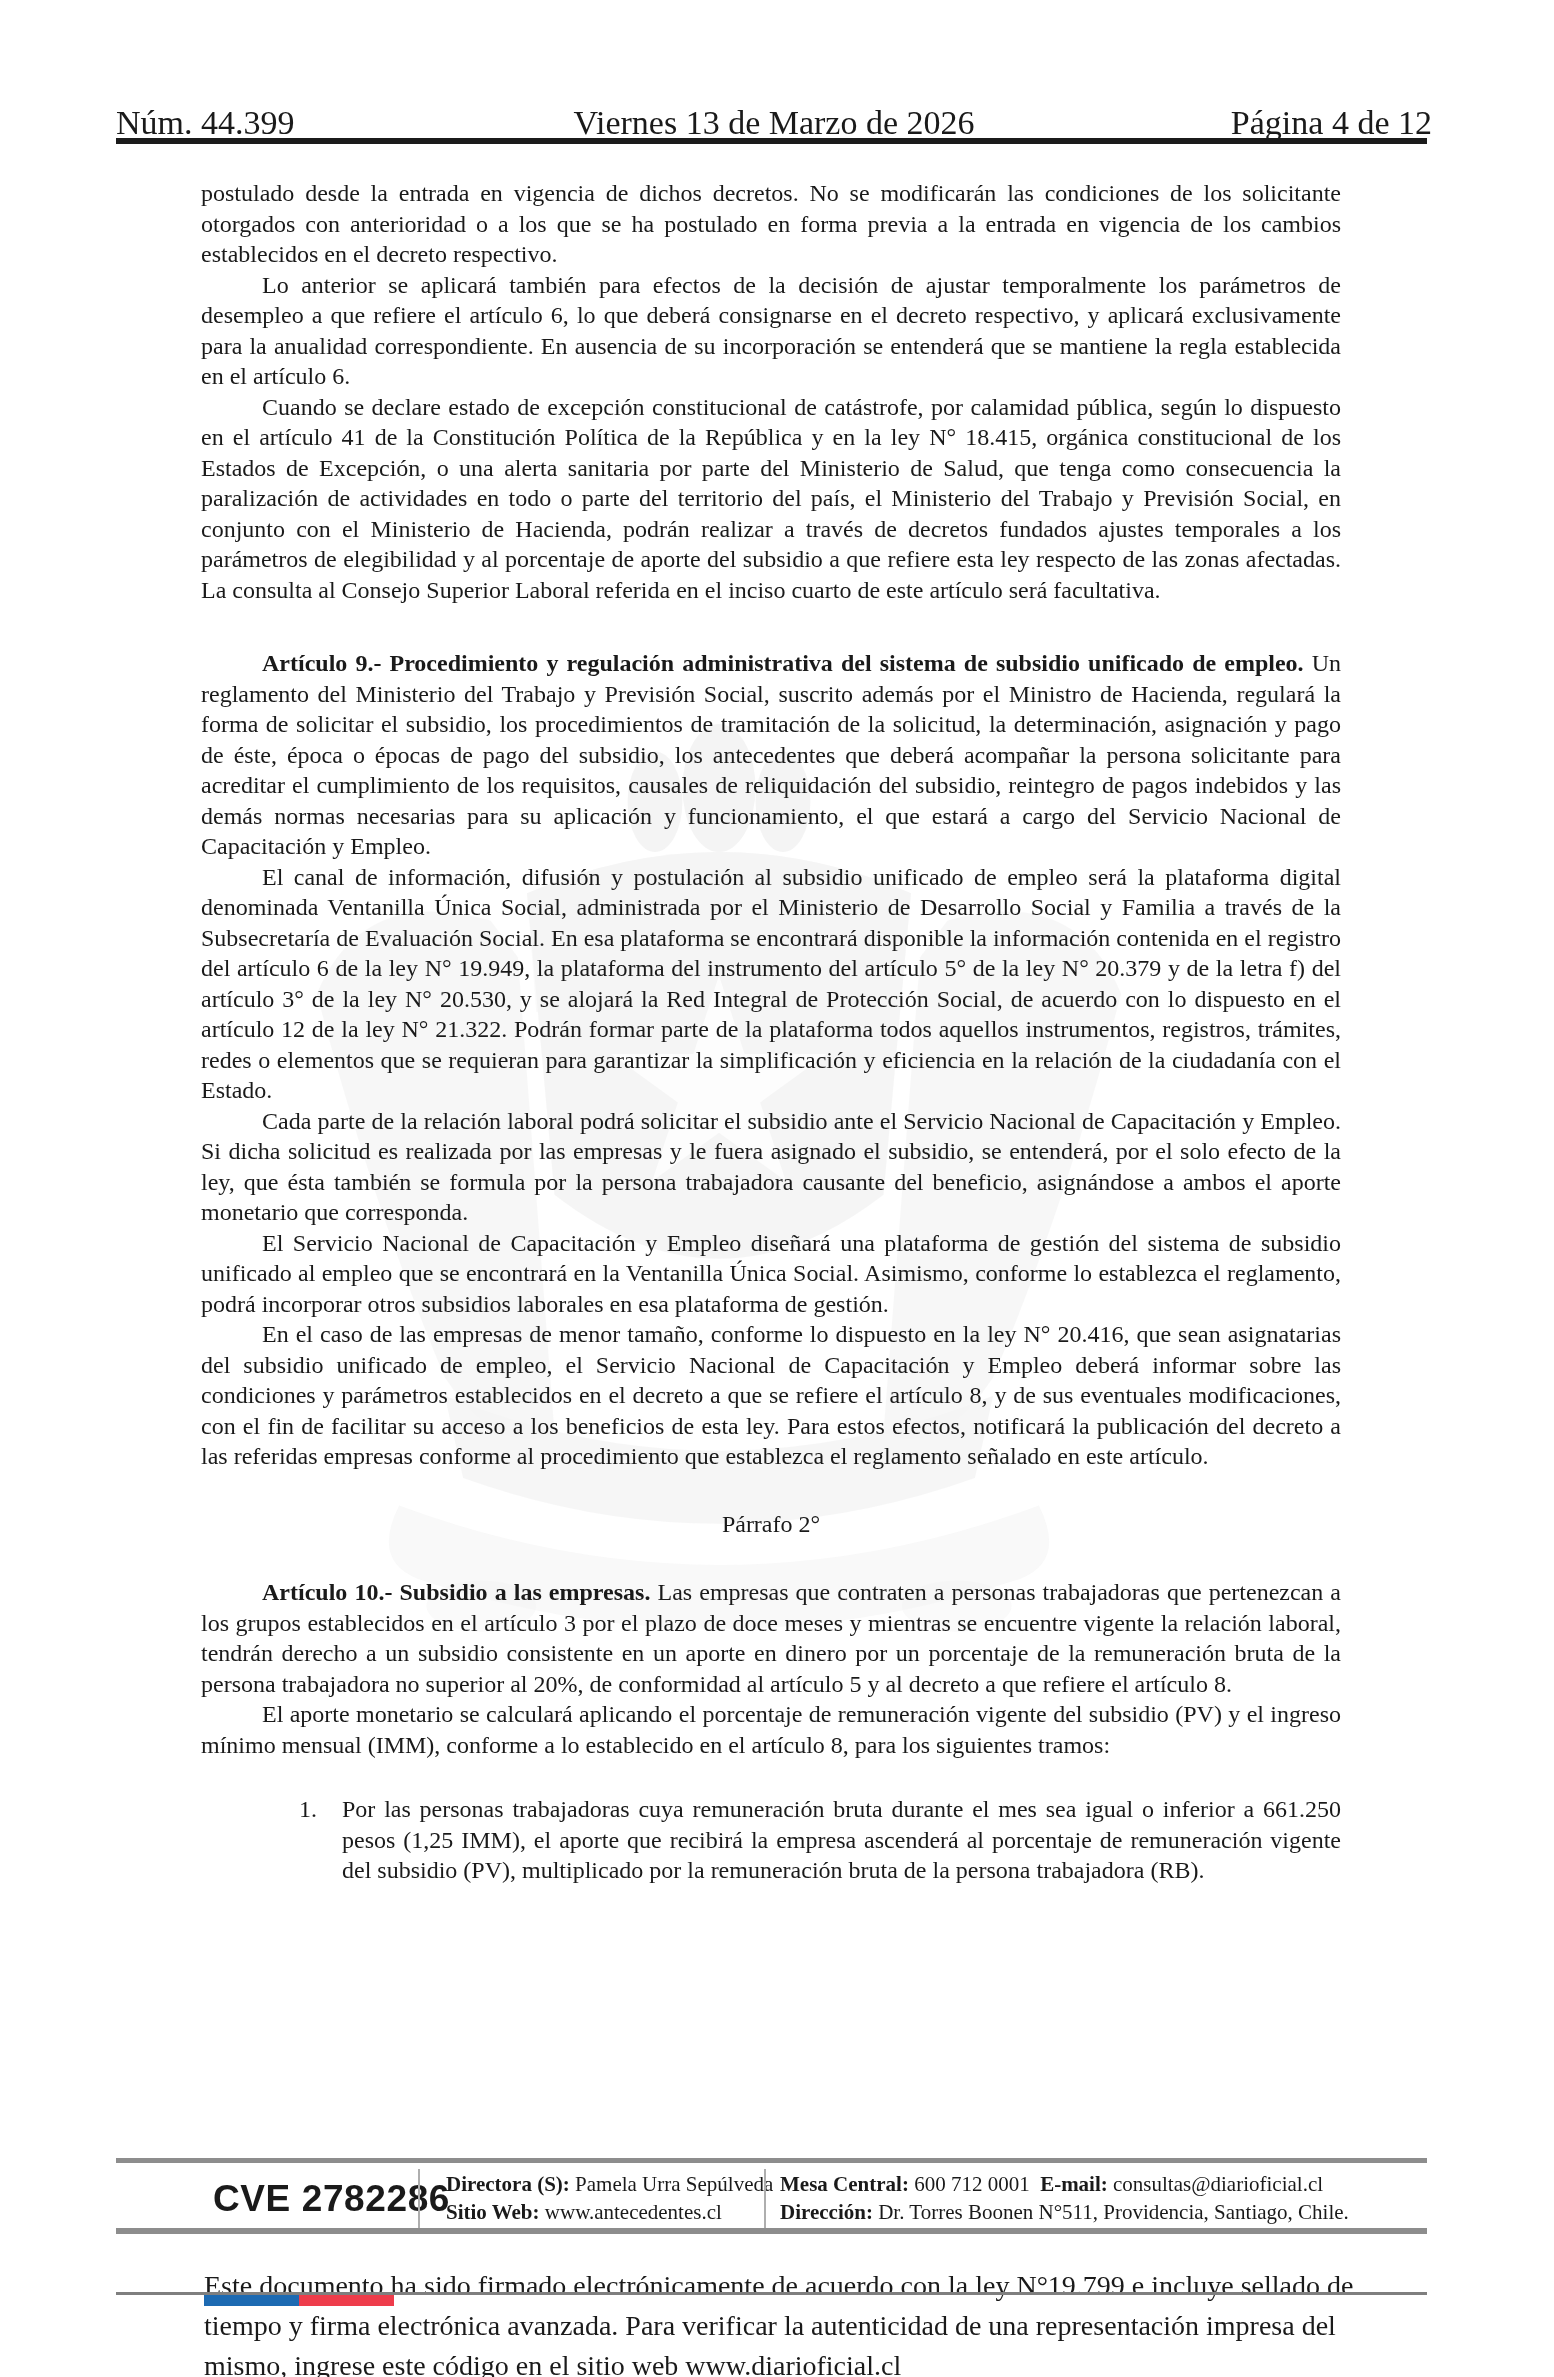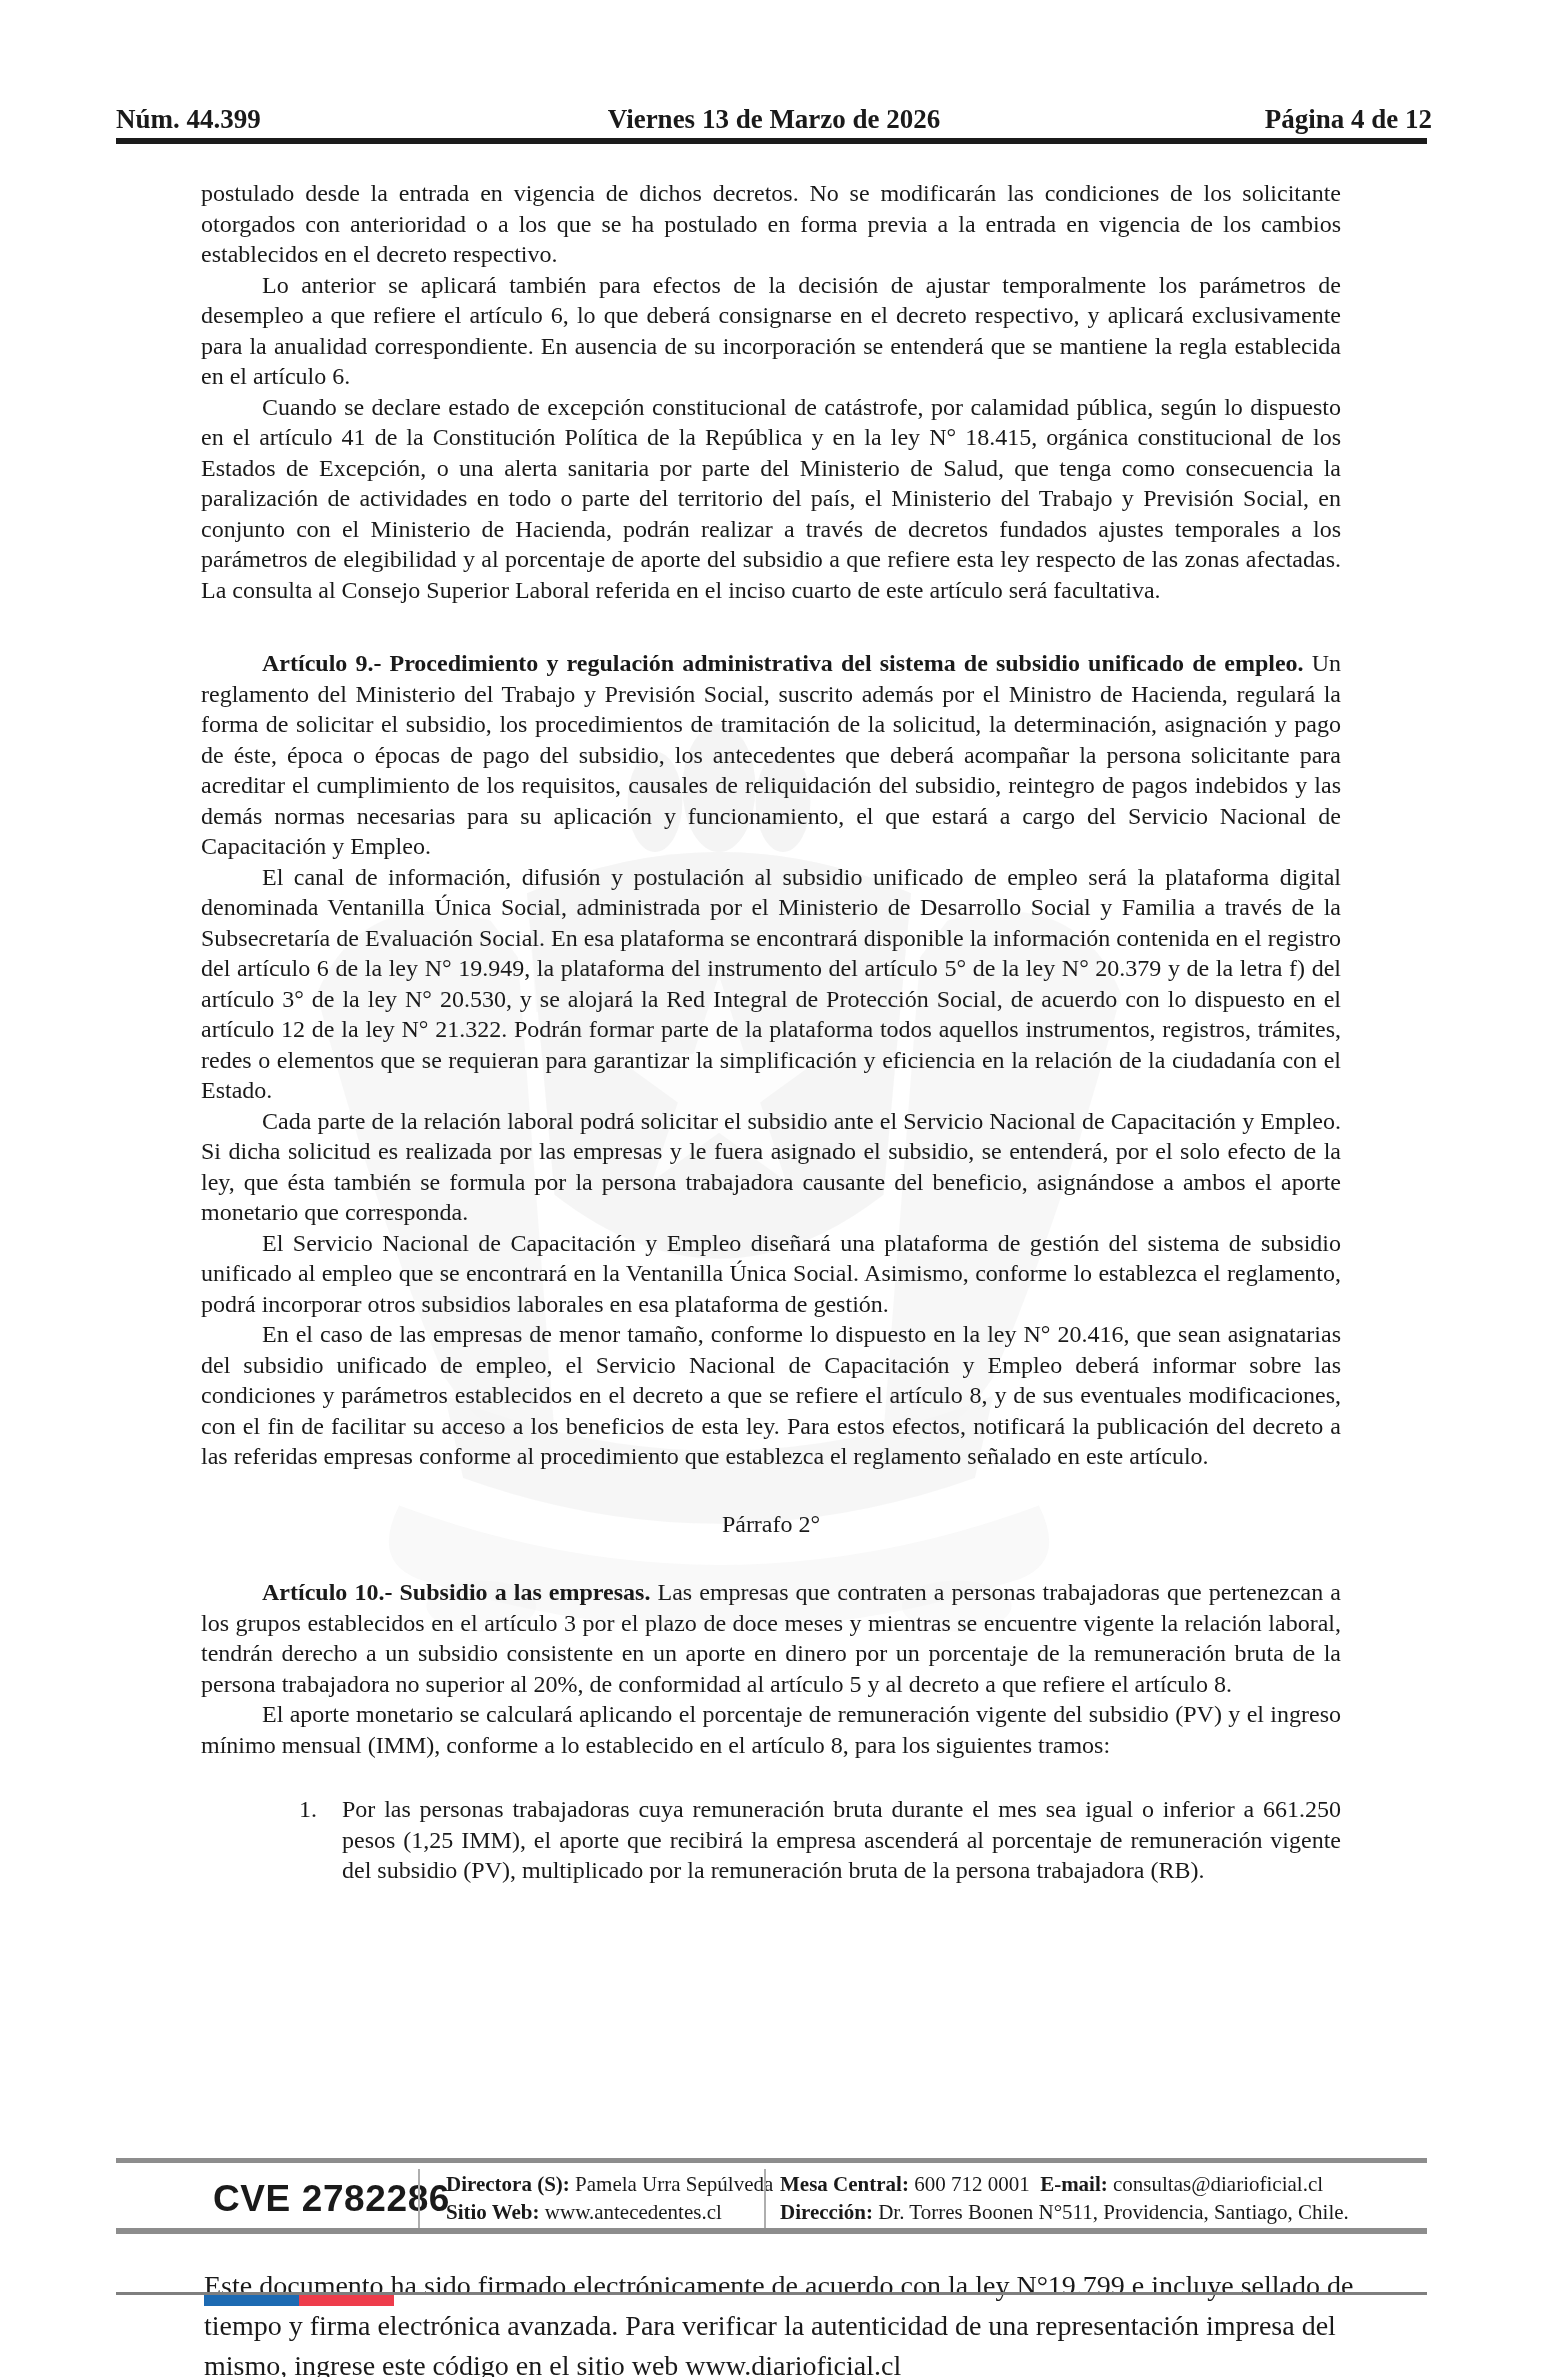--- a/index.html
+++ b/index.html
@@ -13,21 +13,21 @@
     overflow: hidden;
   }
 
   
   .header-title {
     position: absolute; top: 76px; left: 0; width: 100%;
     text-align: center; font-weight: bold; font-size: 27.4px; z-index: 2;
   }
   .header-row {
     position: absolute; top: 104px; left: 116px; right: 122px; height: 30.5px;
-    font-weight: bold; font-size: 27px; z-index: 2;
+    font-weight: normal; font-size: 34px; z-index: 2;
   }
   .header-issue { position: absolute; left: 0; top: 0; }
   .header-date  { position: absolute; left: 0; right: 0; text-align: center; }
   .header-page  { position: absolute; right: 0; top: 0; }
   .header-rule {
     position: absolute; top: 138px; left: 116px; width: 1311px; height: 6.1px;
     background: #1b1b1b; z-index: 2;
   }
 
   

